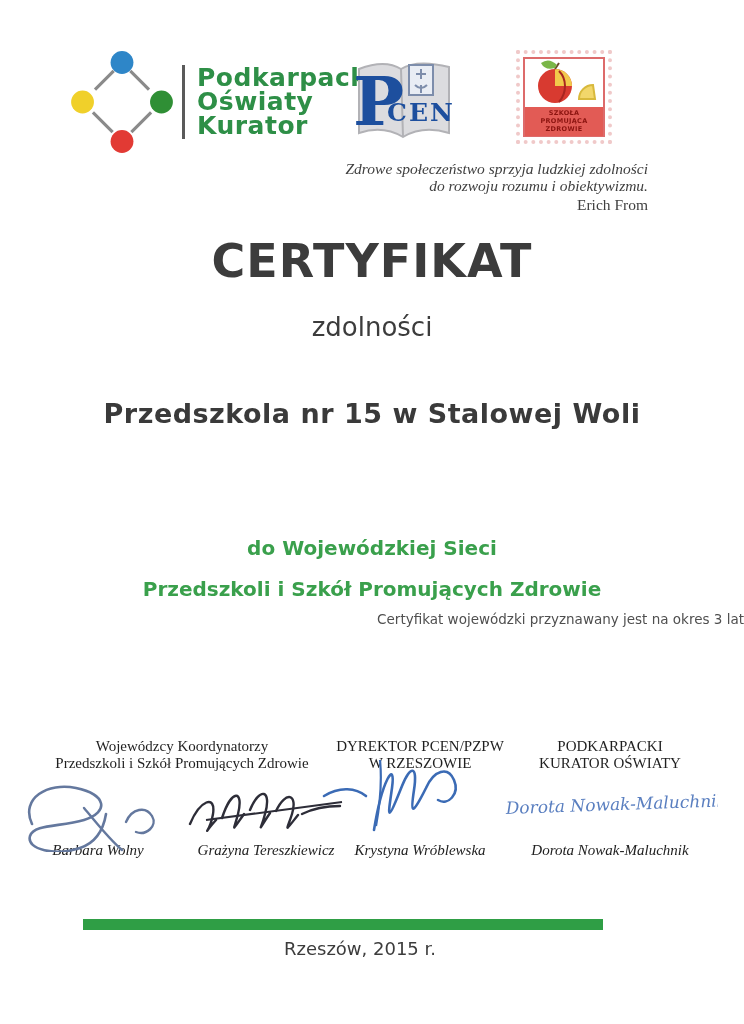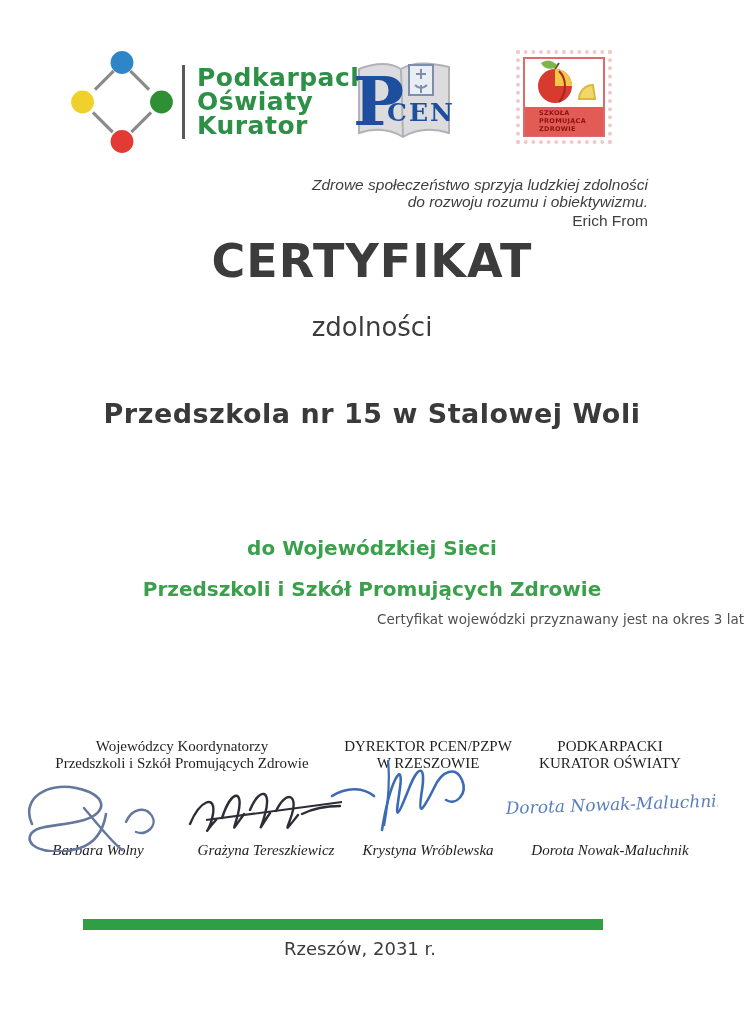--- a/index.html
+++ b/index.html
@@ -14,25 +14,25 @@
   .kurator-sep{width:3px;height:74px;background:#5a5a5a;margin:0 12px 0 6px;}
   .kurator-text{font-size:25px;font-weight:600;line-height:24px;color:#2e8f47;letter-spacing:0.5px;}
   .logo-pcen{position:absolute;left:345px;top:55px;width:112px;height:96px;}
   .logo-stamp{
     position:absolute;left:516px;top:50px;width:96px;height:94px;
     background:#fff;border:4px dotted #f0c9c9;box-sizing:border-box;padding:3px;
   }
   .stamp-inner{width:100%;height:100%;border:2px solid #dd6b6b;box-sizing:border-box;
     display:flex;flex-direction:column;}
   .stamp-art{flex:1;display:flex;align-items:center;justify-content:center;}
-  .stamp-band{background:#e25b55;color:#8c1410;text-align:left;
+  .stamp-band{background:#e25b55;color:#8c1410;text-align:center;
     font-size:6.5px;font-weight:bold;line-height:8px;padding:2px 14px 3px;letter-spacing:0.3px;}
   
-  .quote{position:absolute;right:96px;top:176px;text-align:right;
-    font-family:Liberation Sans, sans-serif;font-size:15.5px;color:#3f3f3f;line-height:17px;}
+  .quote{position:absolute;right:96px;top:160px;text-align:right;
+    font-family:Liberation Serif, serif;font-size:15.5px;color:#3f3f3f;line-height:17px;}
   .quote .q-line{font-style:italic;}
   .quote .q-attr{font-style:normal;margin-top:2px;}
   
   .title{position:absolute;left:0;top:234px;width:100%;text-align:center;
     font-size:46px;font-weight:bold;letter-spacing:1px;color:#3c3c3c;}
   .subtitle{position:absolute;left:0;top:312px;width:100%;text-align:center;
     font-size:26px;color:#3c3c3c;}
   .recipient{position:absolute;left:0;top:398px;width:100%;text-align:center;
     font-size:27px;font-weight:bold;color:#3a3a3a;letter-spacing:0.5px;}
   .award{position:absolute;left:0;top:528px;width:100%;text-align:center;
@@ -40,21 +40,21 @@
   .validity{position:absolute;left:0;top:611px;width:100%;text-align:right;
     font-size:13.5px;font-weight:normal;color:#4f4f4f;}
   
   .sig-col{position:absolute;top:738px;text-align:center;
     font-family:"Liberation Serif",serif;color:#1f1f1f;}
   .sig-header{font-size:15px;line-height:17px;}
   .sig-area{position:relative;height:70px;}
   .sig-svg{position:absolute;}
   .sig-name{font-size:15px;font-style:italic;color:#222;}
   .col1{left:14px;width:336px;}
-  .col2{left:344px;width:168px;}
+  .col2{left:336px;width:168px;}
   .col3{left:520px;width:180px;}
   .pair-row{display:flex;}
   .pair{flex:1;display:flex;flex-direction:column;}
   
   .green-bar{position:absolute;left:83px;top:919px;width:520px;height:11px;background:#2f9e45;}
   .place-date{position:absolute;left:0;top:938px;width:720px;text-align:center;
     font-size:18px;color:#3c3c3c;}
 </style>
 </head>
 <body>
@@ -172,15 +172,15 @@
     <div class="sig-header">KURATOR OŚWIATY</div>
     <div class="sig-area">
       <svg class="sig-svg" style="left:-18px;top:16px" width="216" height="40" viewBox="0 0 216 40">
         <text x="4" y="26" transform="rotate(-2 4 26)" font-family="DejaVu Serif, serif" font-style="italic" font-size="17" fill="#5a7fc0">Dorota Nowak-Maluchnik</text>
       </svg>
     </div>
     <div class="sig-name">Dorota Nowak-Maluchnik</div>
   </div>
 
   <div class="green-bar"></div>
-  <div class="place-date">Rzeszów, 2031 r.</div>
+  <div class="place-date">Rzeszów, 2015 r.</div>
 
 </div>
 
 </body></html>

